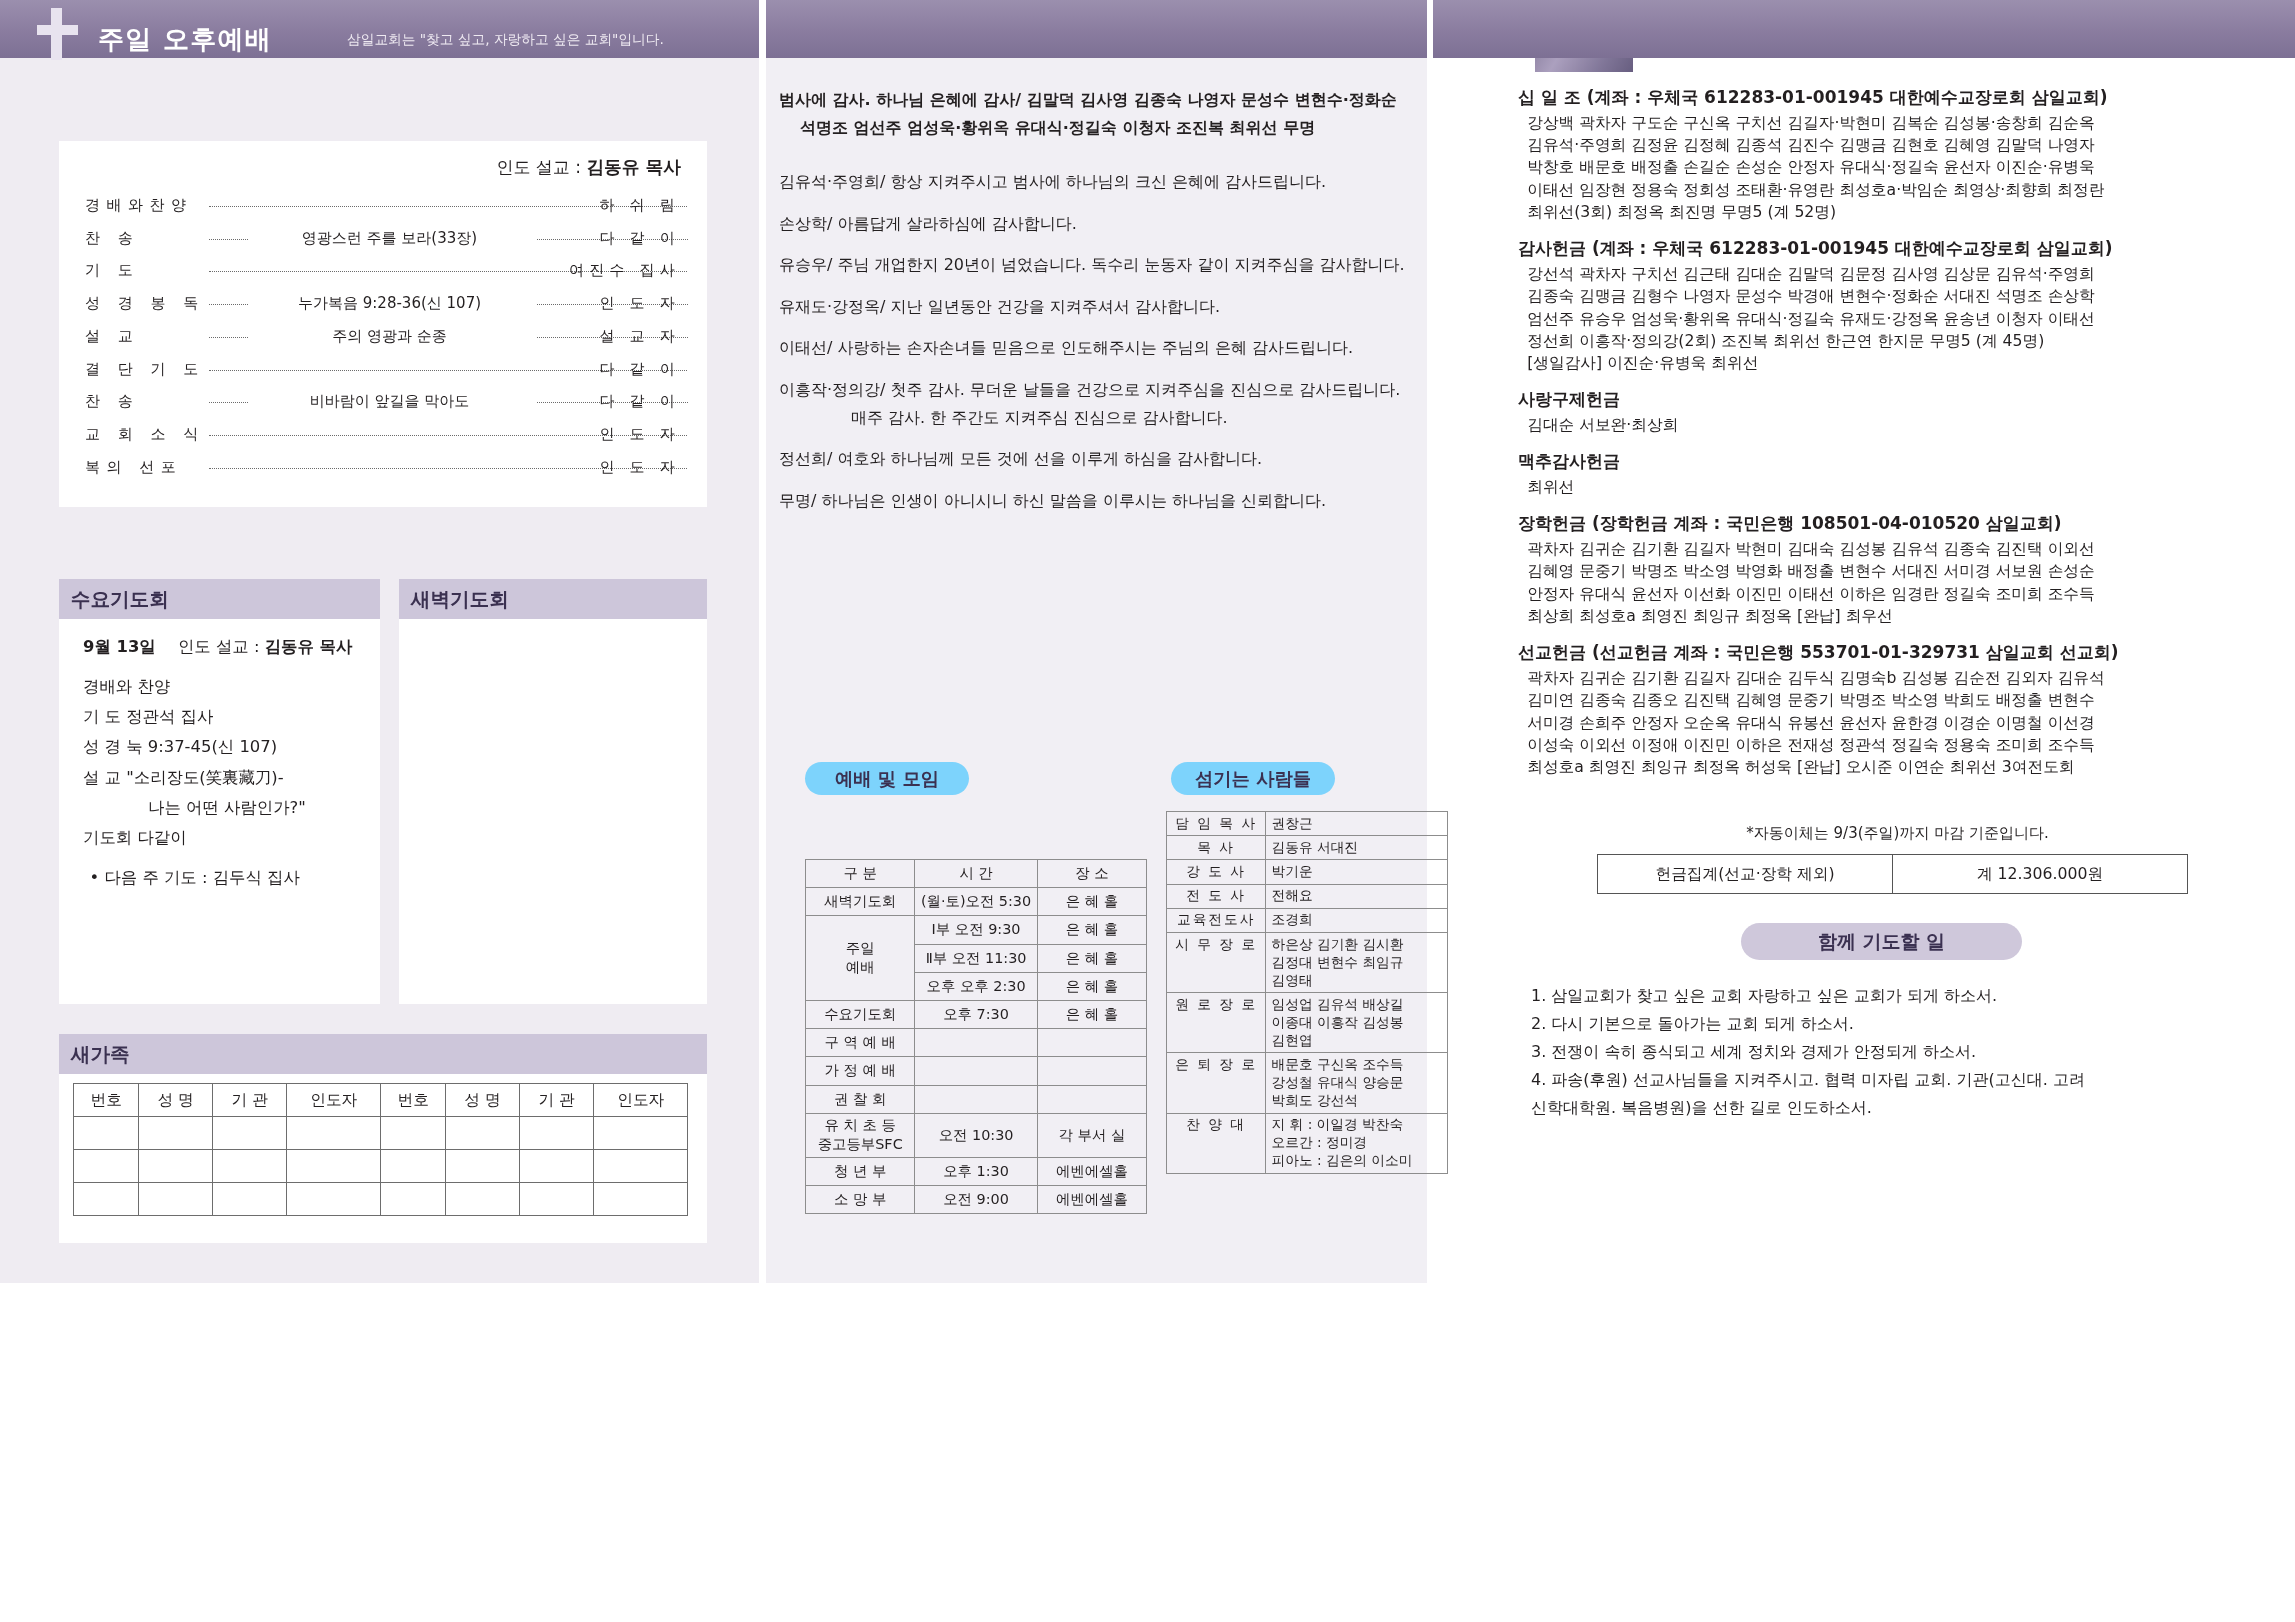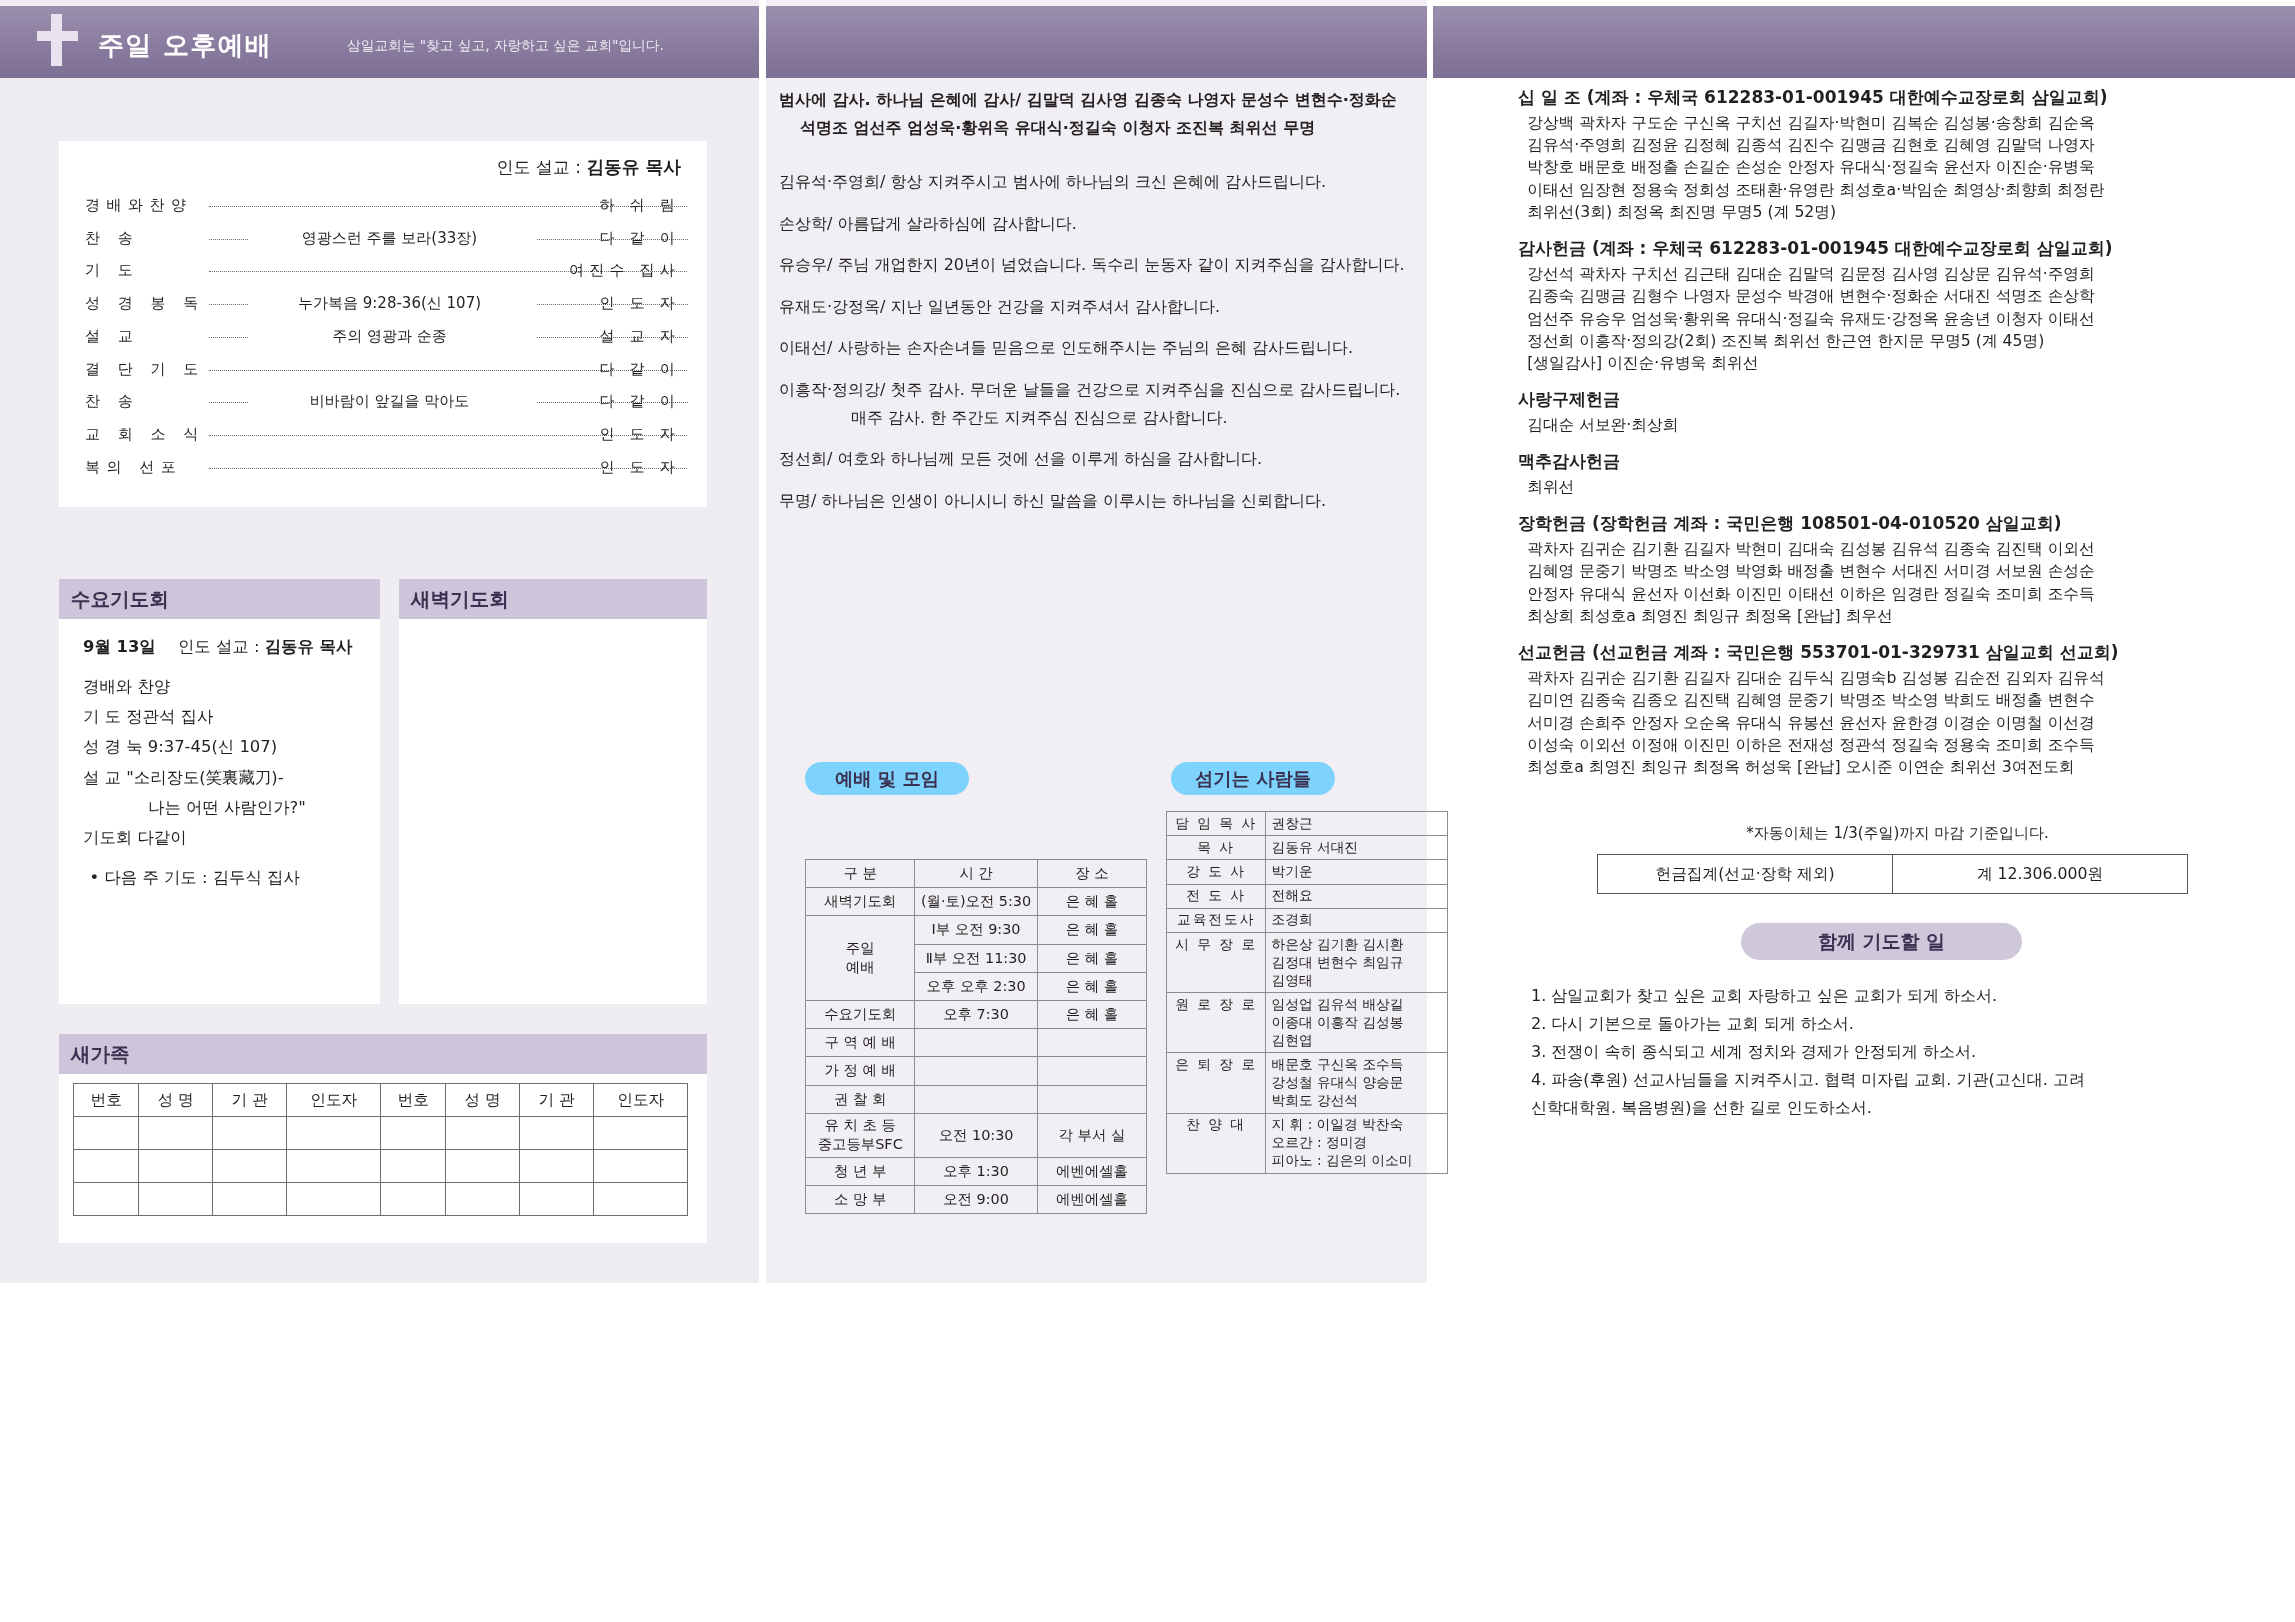--- a/index.html
+++ b/index.html
@@ -6,21 +6,21 @@
   body{font-family:"DejaVu Sans","Liberation Sans",sans-serif;color:#231f20;}
   #page{position:relative;width:2295px;height:1623px;background:#ffffff;overflow:hidden;}
 
   
   .col{position:absolute;top:0;}
   .col1{left:0;width:759px;height:1283px;background:#efecf2;}
   .col2{left:766px;width:661px;height:1283px;background:#f1eff4;}
   .col3{left:1433px;width:862px;height:1283px;background:#ffffff;}
 
   
-  .hdr{position:absolute;top:6px;height:72px;background:linear-gradient(180deg,#9b8fae 0%,#8a7c9f 55%,#7d7094 100%);}
+  .hdr{position:absolute;top:0;height:58px;background:linear-gradient(180deg,#9b8fae 0%,#8a7c9f 55%,#7d7094 100%);}
   .hdr1{left:0;width:759px;}
   .hdr2{left:766px;width:661px;}
   .hdr3{left:1433px;width:862px;}
   .hdr-title{position:absolute;color:#fff;font-size:26px;font-weight:bold;letter-spacing:1.3px;top:21.6px;}
   .hdr-sub{position:absolute;color:#efeaf2;font-size:13.7px;top:31px;}
   .cross{position:absolute;left:19.6px;top:3.9px;width:72px;height:65px;}
   .cross .v{position:absolute;left:31px;top:3.9px;width:11px;height:52px;background:#e8e3ef;}
   .cross .h{position:absolute;left:17px;top:21px;width:41px;height:9.8px;background:#e8e3ef;}
   .photo-blur{position:absolute;left:769px;top:0;width:98px;height:72px;
     background:linear-gradient(120deg,#6f6386,#a79bbb 40%,#7a6f93 75%,#5f5579);opacity:.95;}
@@ -405,21 +405,21 @@
 안정자 유대식 윤선자 이선화 이진민 이태선 이하은 임경란 정길숙 조미희 조수득
 최상희 최성호a 최영진 최잉규 최정옥 [완납] 최우선</div>
     <h3>선교헌금 (선교헌금 계좌 : 국민은행 553701-01-329731 삼일교회 선교회)</h3>
     <div class="names" style="white-space:pre-line">곽차자 김귀순 김기환 김길자 김대순 김두식 김명숙b 김성봉 김순전 김외자 김유석
 김미연 김종숙 김종오 김진택 김혜영 문중기 박명조 박소영 박희도 배정출 변현수
 서미경 손희주 안정자 오순옥 유대식 유봉선 윤선자 윤한경 이경순 이명철 이선경
 이성숙 이외선 이정애 이진민 이하은 전재성 정관석 정길숙 정용숙 조미희 조수득
 최성호a 최영진 최잉규 최정옥 허성욱 [완납] 오시준 이연순 최위선 3여전도회</div>
   </div>
 
-  <div class="auto-note">*자동이체는 1/3(주일)까지 마감 기준입니다.</div>
+  <div class="auto-note">*자동이체는 9/3(주일)까지 마감 기준입니다.</div>
   <div class="sumbox">
     <div>헌금집계(선교·장학 제외)</div>
     <div>계  12.306.000원</div>
   </div>
 
   <div class="pray-title">함께 기도할 일</div>
   <div class="pray-list">
     <div>1.  삼일교회가 찾고 싶은 교회 자랑하고 싶은 교회가 되게 하소서.</div>
     <div>2.  다시 기본으로 돌아가는 교회 되게 하소서.</div>
     <div>3.  전쟁이 속히 종식되고 세계 정치와 경제가 안정되게 하소서.</div>

